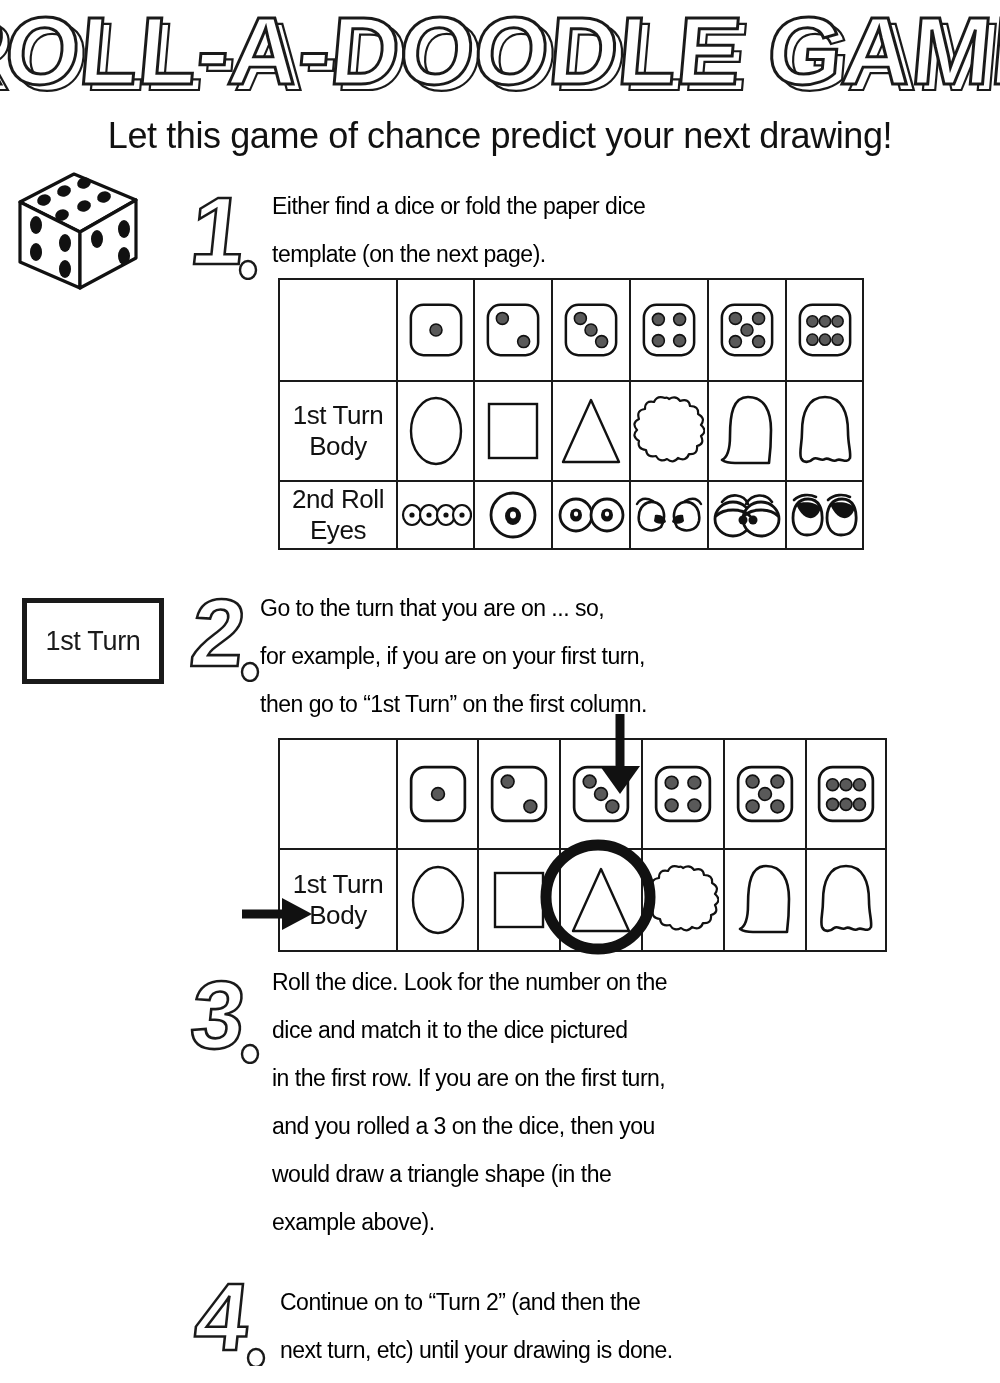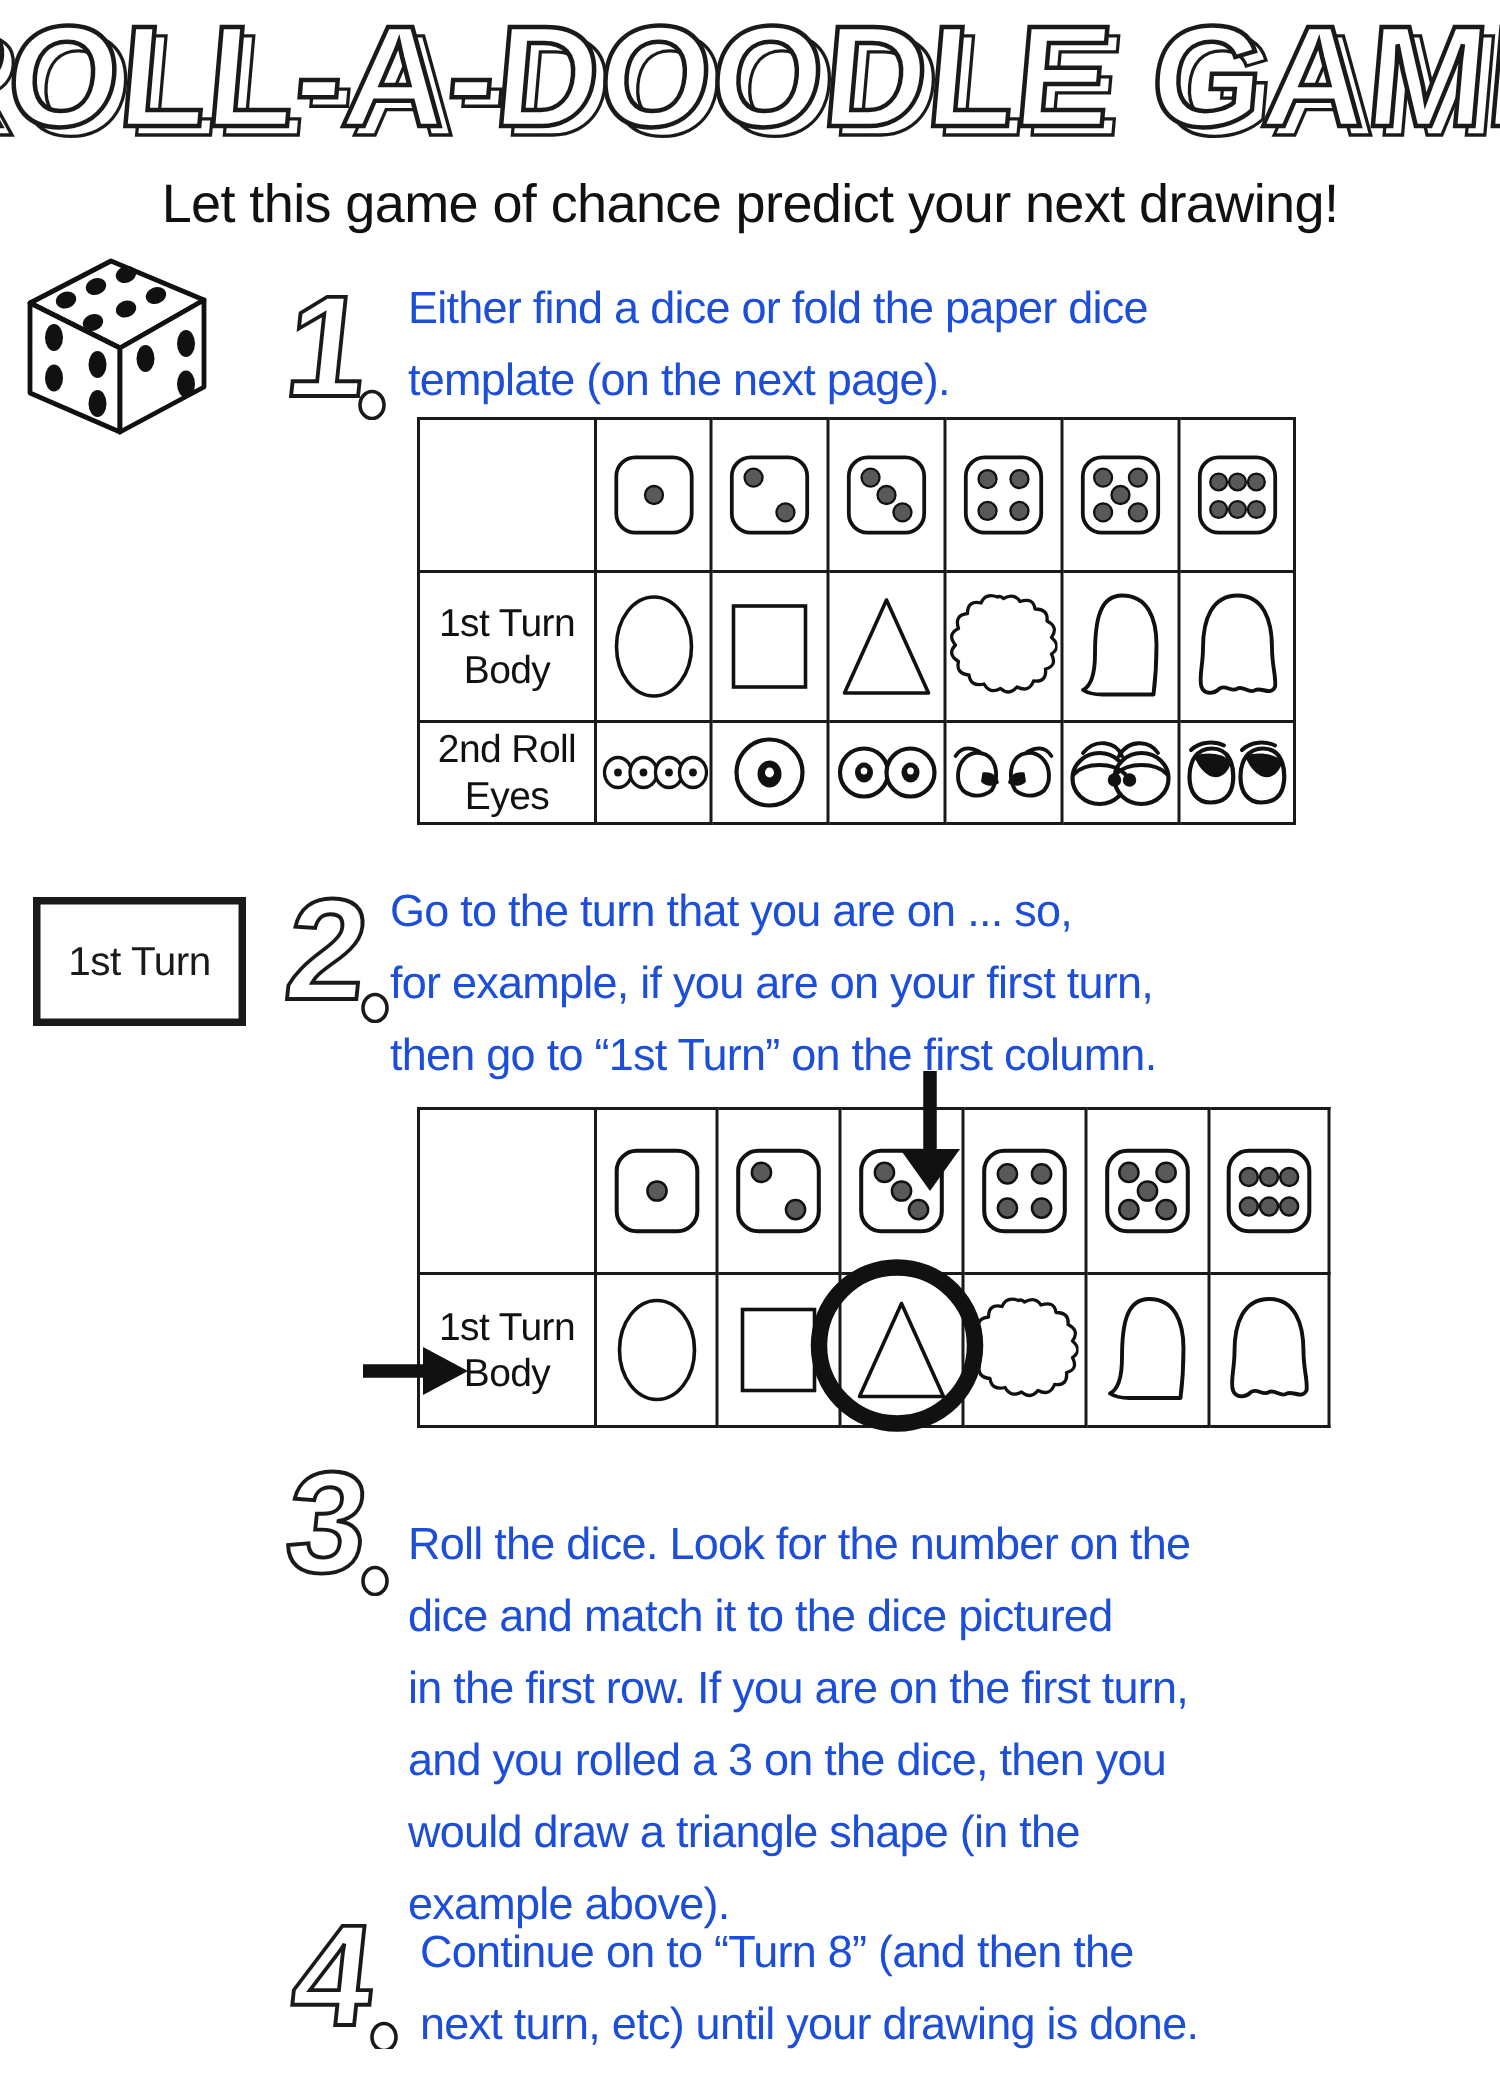--- a/index.html
+++ b/index.html
@@ -33,23 +33,23 @@
     color: #111;
   }
 
   
   .step-num {
     position: absolute;
     width: 76px; height: 104px;
   }
   .step-text {
     position: absolute;
-    font-size: 30px;
+    font-size: 23px;
     line-height: 48px;
-    color: #1d4ed8;
+    color: #000000;
     letter-spacing: -0.5px;
     white-space: pre-line;
   }
 
   
   #dice3d {
     position: absolute;
     left: 12px; top: 170px;
     width: 132px; height: 122px;
   }
@@ -477,27 +477,27 @@
   </svg>
 
   <svg class="overlay" style="left:538px; top:838px; width:120px; height:118px;" viewBox="0 0 120 118">
     <ellipse cx="60" cy="59" rx="52" ry="52" fill="none" stroke="#111" stroke-width="11"></ellipse>
   </svg>
 
   <svg class="step-num" style="left:186px; top:960px;" viewBox="0 0 76 104">
     <text x="38" y="88" text-anchor="middle" font-family="'Liberation Sans', sans-serif" font-weight="bold" font-size="96" fill="#fff" stroke="#1a1a1a" stroke-width="2.6" transform="skewX(-6)">3</text>
     <ellipse cx="64" cy="94" rx="8" ry="9" fill="#fff" stroke="#1a1a1a" stroke-width="2.4"></ellipse>
   </svg>
-  <div class="step-text" style="left:272px; top:958px; width:720px;margin-top:48px;">Roll the dice. Look for the number on the
+  <div class="step-text" style="left:272px; top:958px; width:720px;">Roll the dice. Look for the number on the
 dice and match it to the dice pictured
 in the first row. If you are on the first turn,
 and you rolled a 3 on the dice, then you
 would draw a triangle shape (in the
 example above).</div>
 
   <svg class="step-num" style="left:190px; top:1262px;" viewBox="0 0 76 104">
     <text x="38" y="88" text-anchor="middle" font-family="'Liberation Sans', sans-serif" font-weight="bold" font-size="96" fill="#fff" stroke="#1a1a1a" stroke-width="2.6" transform="skewX(-6)">4</text>
     <ellipse cx="66" cy="96" rx="8" ry="9" fill="#fff" stroke="#1a1a1a" stroke-width="2.4"></ellipse>
   </svg>
-  <div class="step-text" style="left:280px; top:1278px; width:720px;">Continue on to “Turn 8” (and then the
+  <div class="step-text" style="left:280px; top:1278px; width:720px;">Continue on to “Turn 2” (and then the
 next turn, etc) until your drawing is done.</div>
 
 </div>
 
 </body></html>

